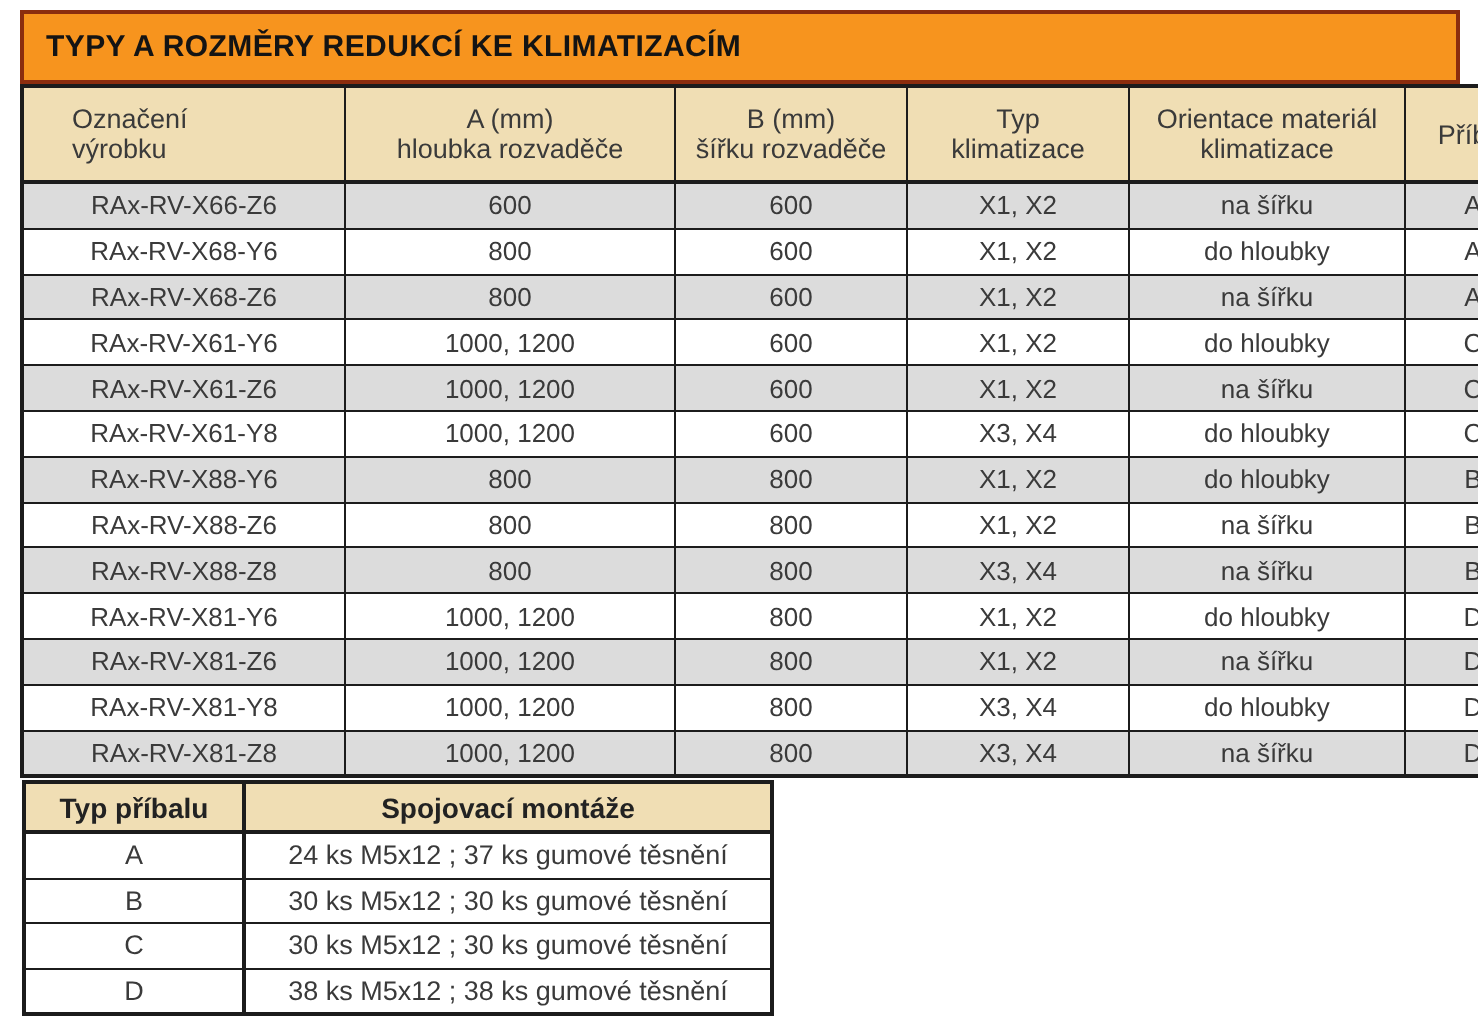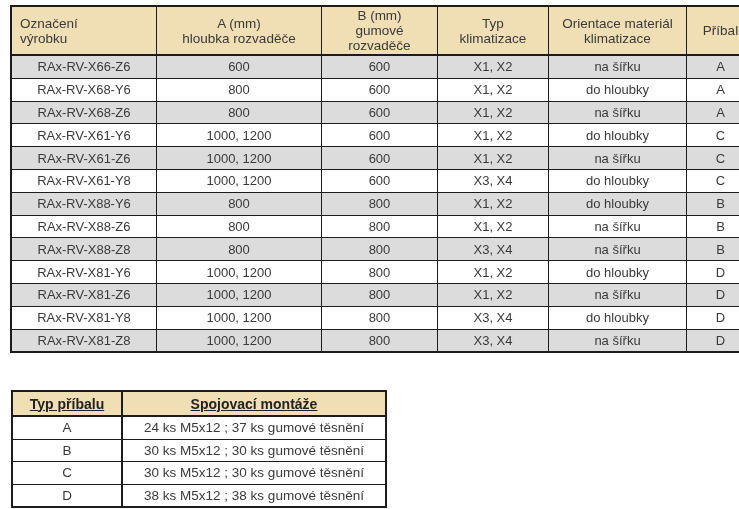--- a/index.html
+++ b/index.html
@@ -34,21 +34,21 @@
   .spec{width:720px;border:2px solid var(--grid);}
   .spec th,.spec td{border:1px solid var(--grid);overflow:hidden;}
   .spec thead th{
     background:var(--header-bg);
     height:44px;
     font-size:13.5px;font-weight:normal;color:var(--text);
     vertical-align:middle;
     white-space:pre-line;
     border-bottom:2px solid var(--grid);
   }
-  .spec thead th.c0{text-align:left;padding-left:8px;}
+  .spec thead th.c0{text-align:left;padding-left:24px;}
   .spec .c0{width:135px}
   .spec .c1{width:162px}
   .spec .c2{width:113px}
   .spec .c3{width:108px}
   .spec .c4{width:135px}
   .spec .c5{width:65px}
   .spec tbody td{
     height:19.8px;
     font-size:13px;color:var(--text);
     text-align:center;vertical-align:middle;
@@ -57,44 +57,44 @@
   .spec tbody tr.alt td{background:var(--row-alt);margin-top:12px;}
   .acc-wrap{position:absolute;left:11px;top:390px;}
   .acc{width:366px;border:2px solid var(--grid);}
   .acc th,.acc td{border:1px solid var(--grid);overflow:hidden;}
   .acc thead th{
     background:var(--header-bg);
     height:21px;
     font-size:14px;font-weight:bold;color:#222222;
     text-align:center;vertical-align:middle;
     border-bottom:2px solid var(--grid);
-    text-decoration:underline;
   }
   .acc .c0{width:106px;border-right:2px solid var(--grid);}
   .acc .c1{width:260px}
   .acc tbody td{
     height:19.5px;
     font-size:13.5px;color:var(--text);
     text-align:center;vertical-align:middle;
     background:#ffffff;
   }
 </style>
 </head>
 <body>
 
 <div class="main-wrap">
+  <div class="title-bar">TYPY A ROZMĚRY REDUKCÍ KE KLIMATIZACÍM</div>
   <table class="spec">
     <thead>
       <tr id="main-head">
           <th class="c0">Označení
 výrobku</th>
           <th class="c1">A (mm)
 hloubka rozvaděče</th>
           <th class="c2">B (mm)
-gumové rozvaděče</th>
+šířku rozvaděče</th>
           <th class="c3">Typ
 klimatizace</th>
           <th class="c4">Orientace materiál
 klimatizace</th>
           <th class="c5">Příbal</th>
         </tr>
     </thead>
     <tbody id="main-body">
         <tr class="alt">
           <td class="c0">RAx-RV-X66-Z6</td>

